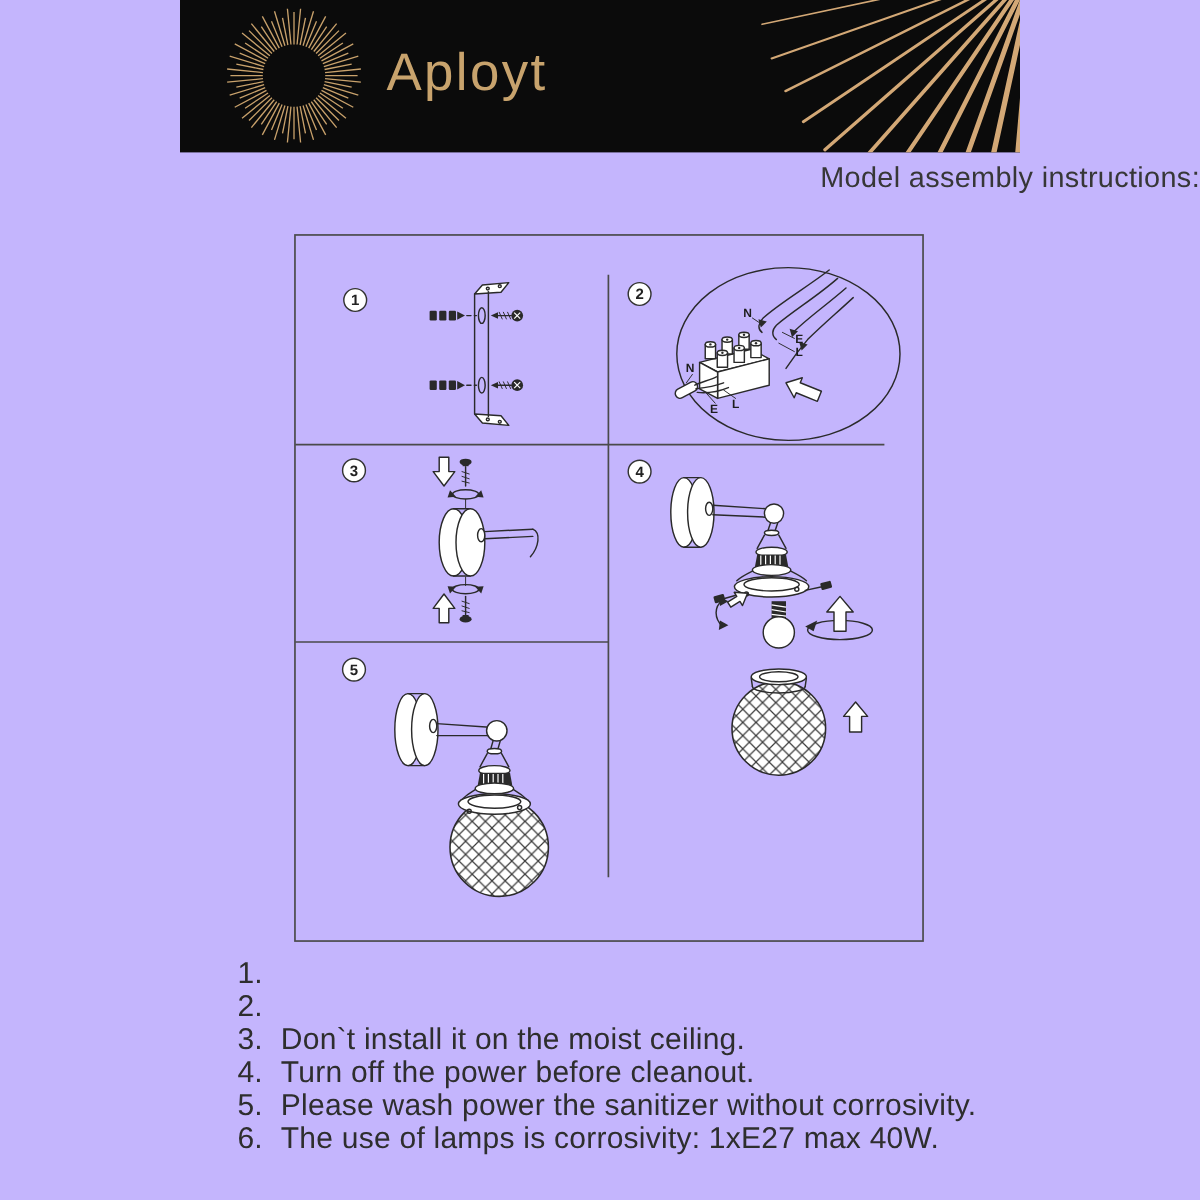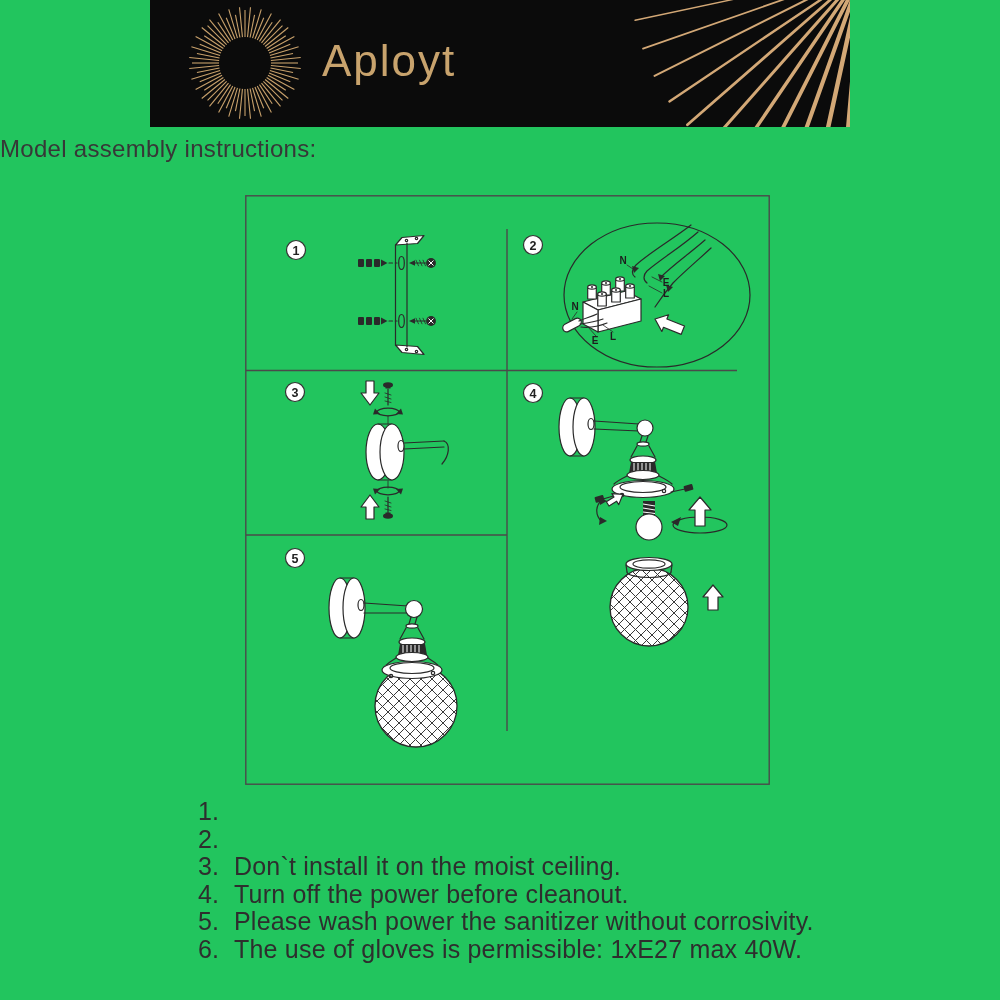--- a/index.html
+++ b/index.html
@@ -1,25 +1,25 @@
 <!DOCTYPE html>
 <html><head>
 <meta charset="utf-8">
 <style>
   html,body{margin:0;padding:0;background:#fff;}
   body{width:1000px;height:1000px;position:relative;font-family:"Liberation Sans",sans-serif;}
-  .page{position:absolute;inset:0;background:#22c55e;overflow:hidden;}
+  .page{position:absolute;inset:0;background:#c4b5fd;overflow:hidden;}
 
   
   .header{position:absolute;left:150px;top:0;width:700px;height:127px;background:#0b0b0b;overflow:hidden;}
   .header svg{position:absolute;left:0;top:0;}
   .brand{position:absolute;left:172px;top:36px;font-size:44px;letter-spacing:2px;color:#c8a36d;font-weight:400;}
 
   
-  .title-block{position:absolute;left:0;top:135px;width:100%;text-align:left;color:#373737;}
+  .title-block{position:absolute;left:0;top:135px;width:100%;text-align:right;color:#373737;}
   .title-block div{font-size:24px;line-height:28px;font-weight:500;letter-spacing:.3px;}
 
   
   .diagram{position:absolute;left:245px;top:195px;width:525px;height:590px;}
   .grid{stroke:#4a4a4a;stroke-width:1.4;fill:none;}
   .ln{stroke:#2a2a2a;stroke-width:1.2;fill:none;stroke-linecap:round;stroke-linejoin:round;}
   .thin{stroke:#2a2a2a;stroke-width:.8;fill:none;stroke-linecap:round;}
   .wfill{fill:#fff;stroke:#2a2a2a;stroke-width:1.2;stroke-linejoin:round;}
   .fl{fill:#2a2a2a;stroke:none;}
   .wht{stroke:#fff;stroke-width:1;fill:none;}
@@ -442,17 +442,17 @@
     <div class="inst-row">
       <span class="num">4.</span>
       <span class="txt">Turn off the power before cleanout.</span>
     </div>
     <div class="inst-row">
       <span class="num">5.</span>
       <span class="txt">Please wash power the sanitizer without corrosivity.</span>
     </div>
     <div class="inst-row">
       <span class="num">6.</span>
-      <span class="txt">The use of gloves is permissible: 1xE27 max 40W.</span>
+      <span class="txt">The use of lamps is corrosivity: 1xE27 max 40W.</span>
     </div>
   </div>
 
 </div>
 
 </body></html>

